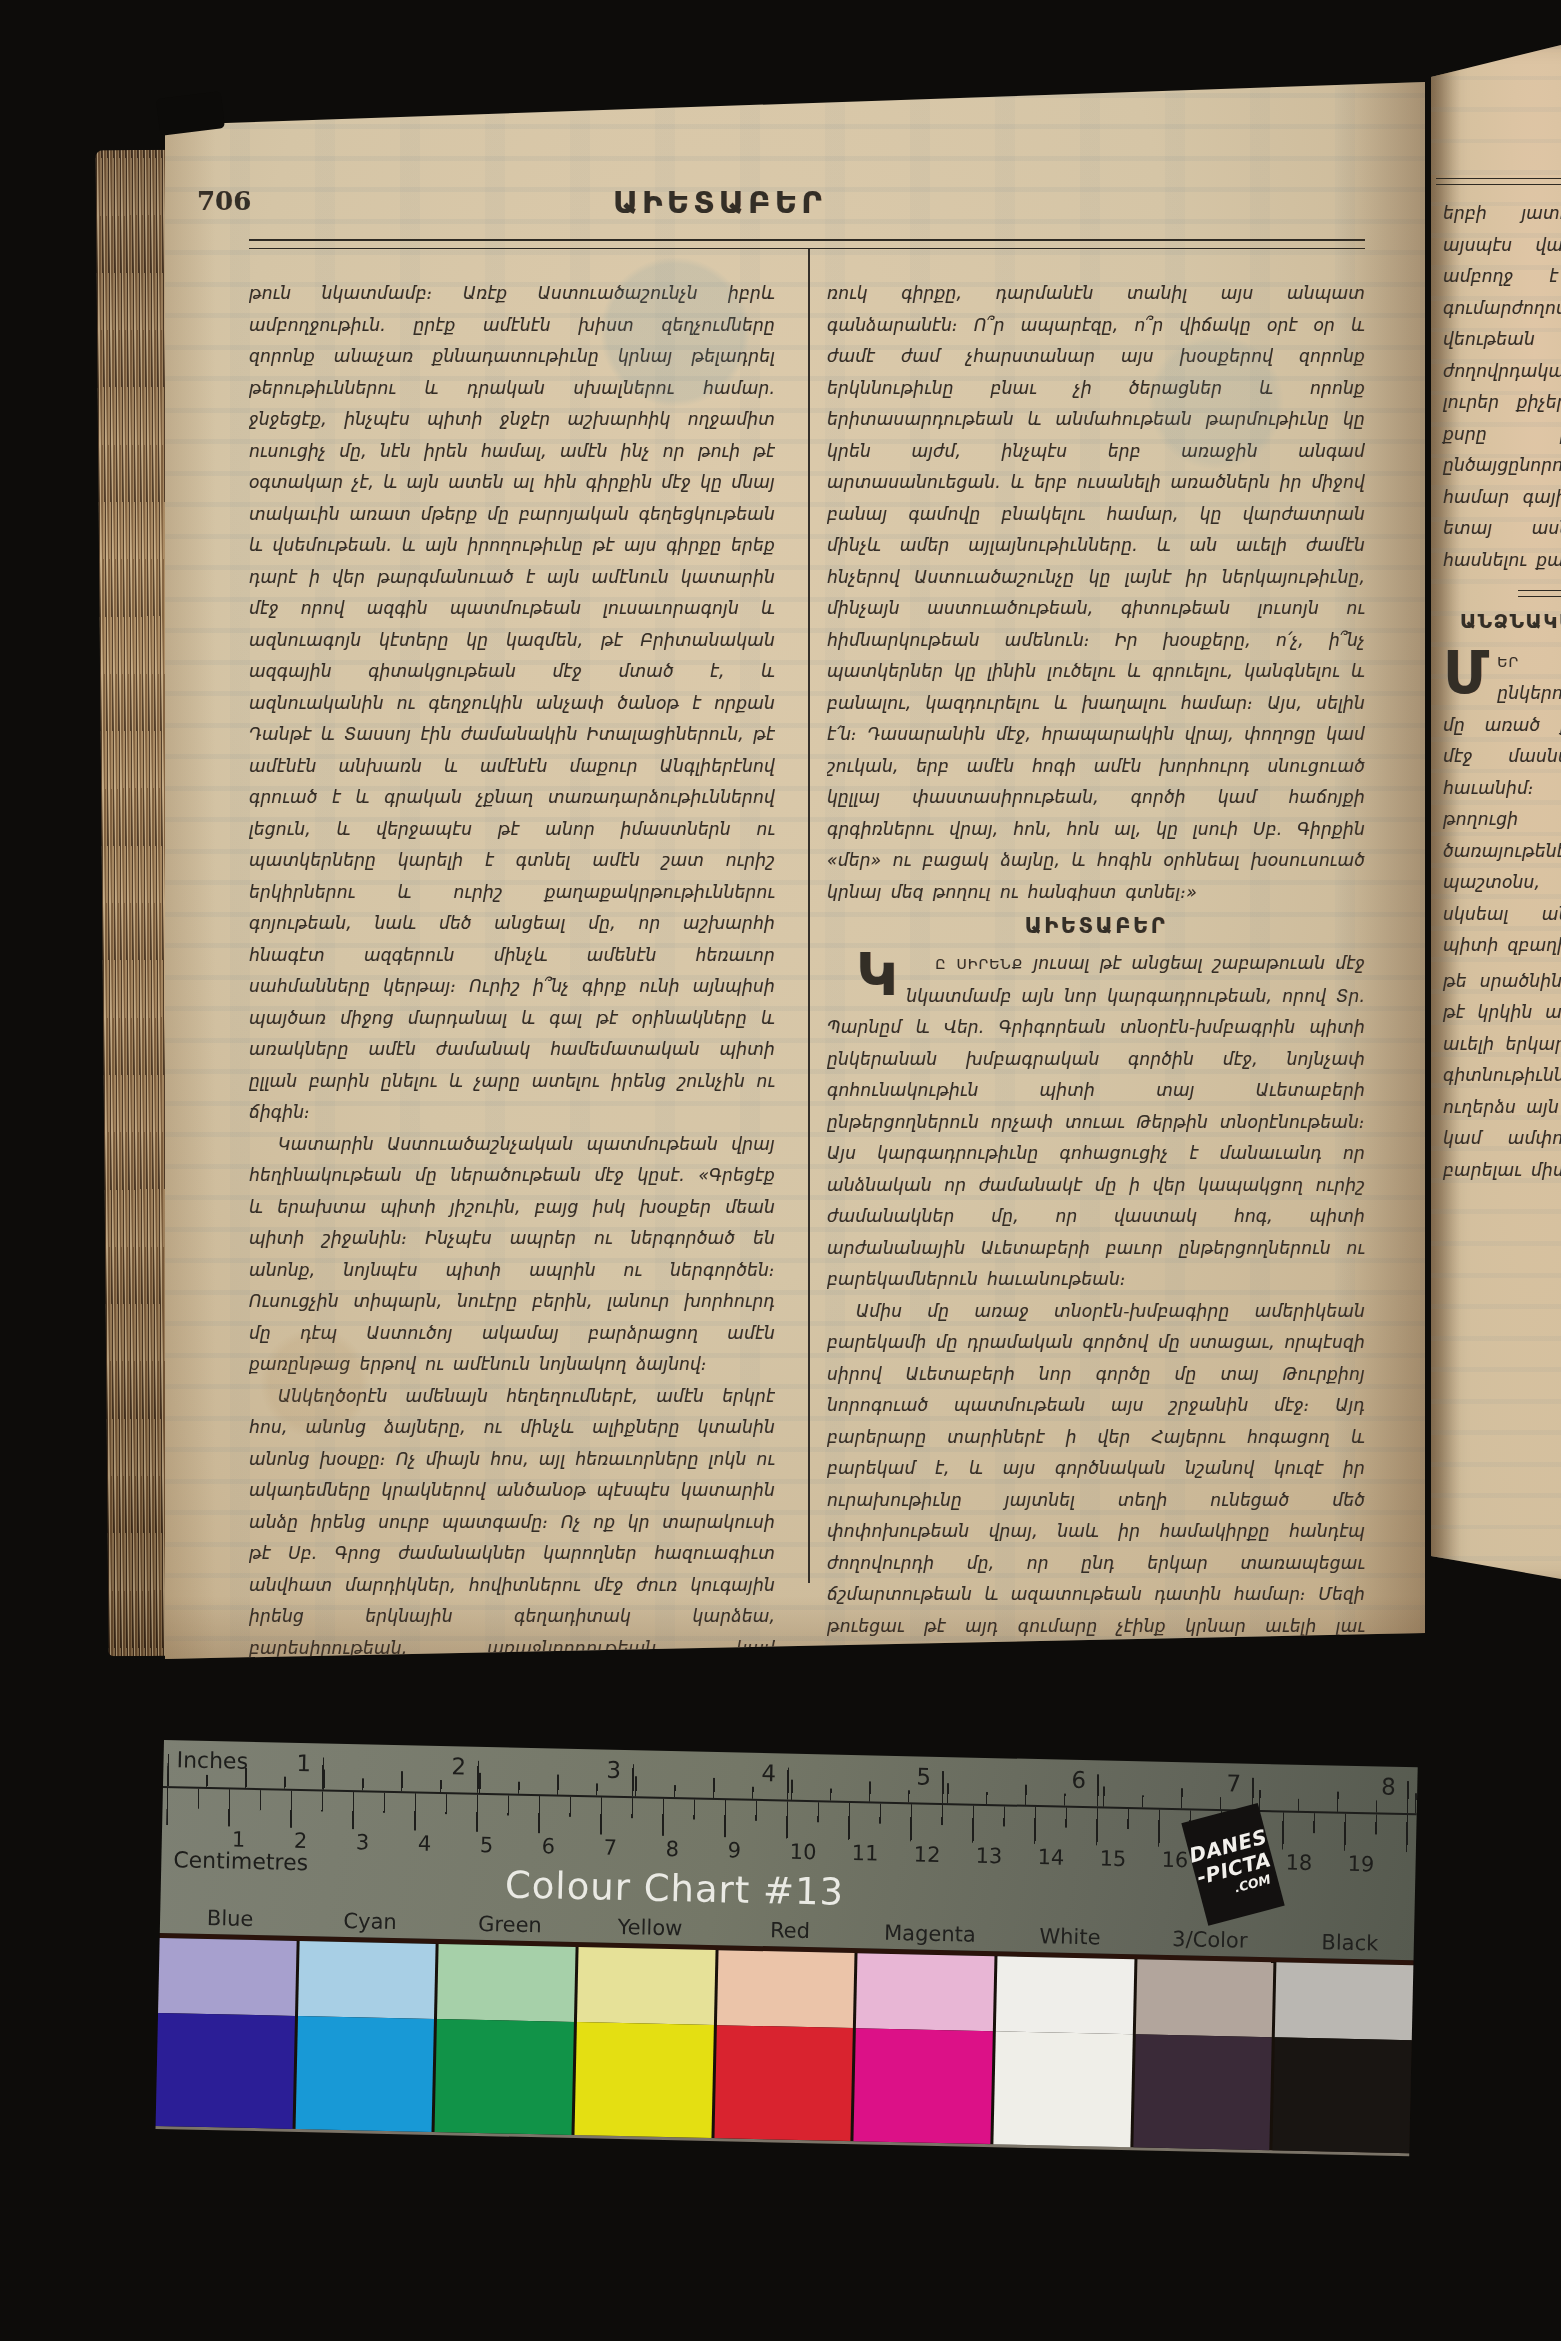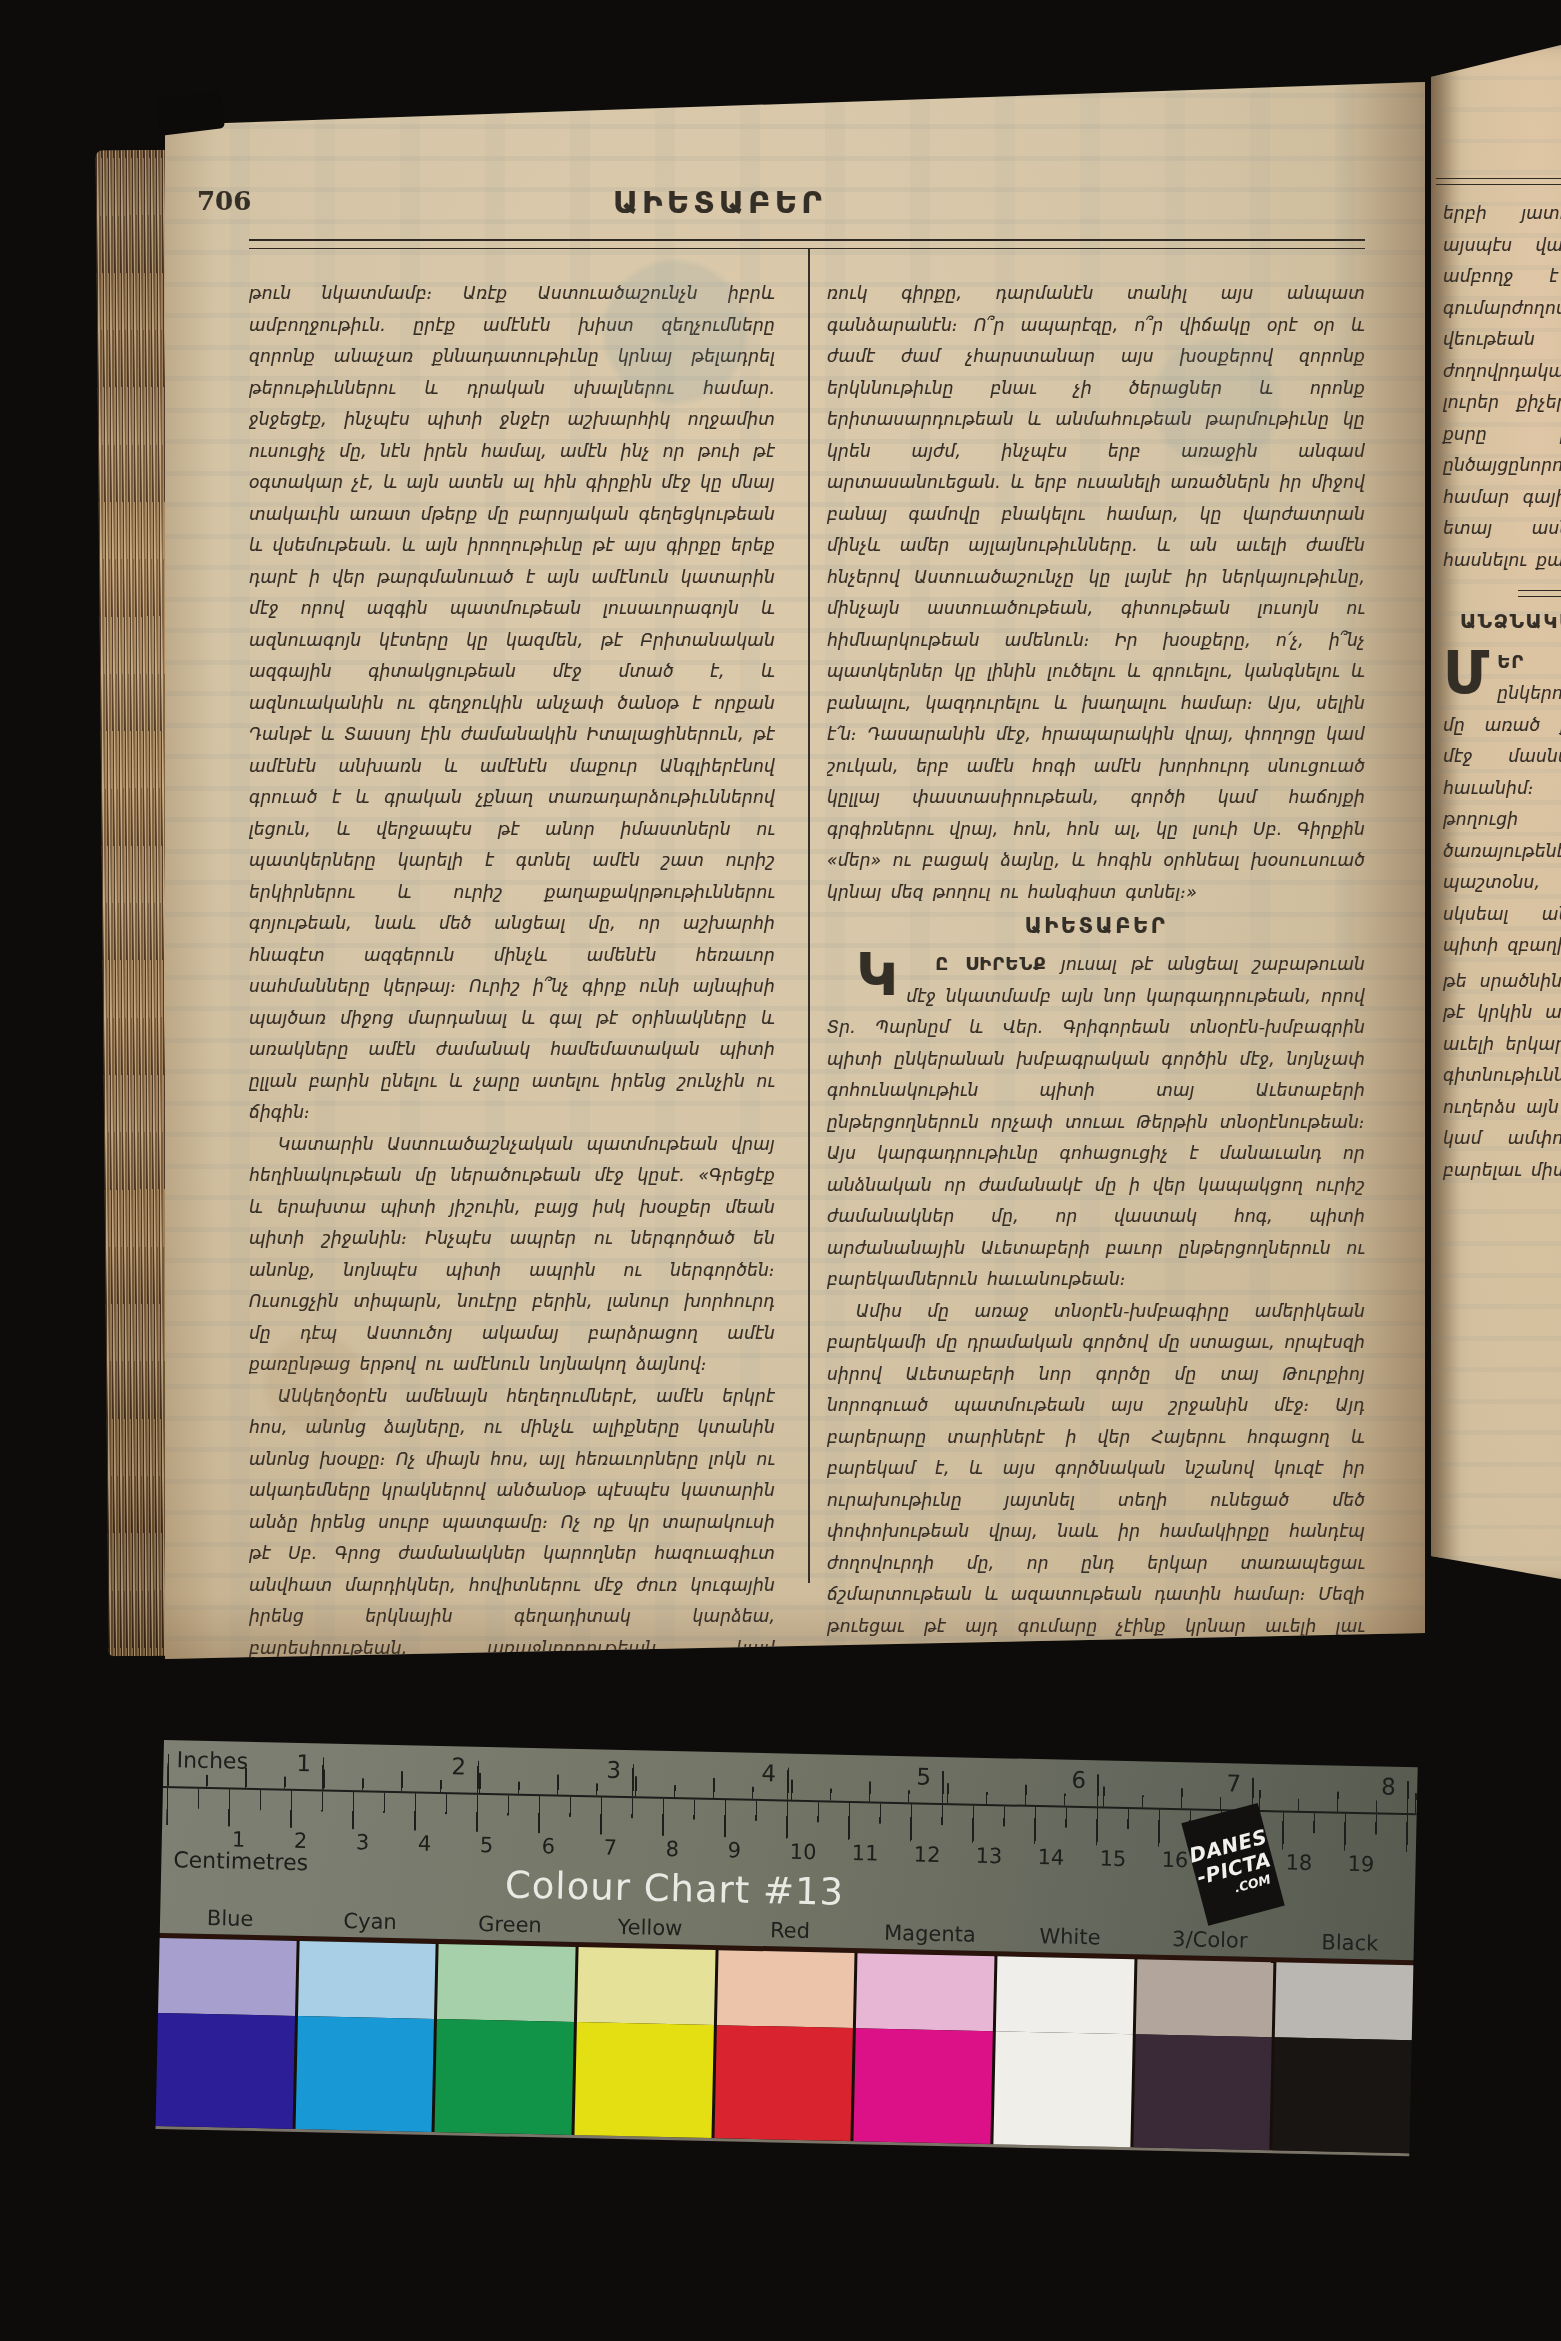--- a/index.html
+++ b/index.html
@@ -52,21 +52,21 @@
   .col p, .col .para{margin:0;font-size:17px;line-height:31.5px;font-style:italic;
     word-spacing:3.5px;letter-spacing:0.2px;text-indent:29px;}
   #left-col .para:first-child{text-indent:0;}
   #rc-top{height:623px;overflow:hidden;}
   #rc-top p{text-indent:0;}
   #rc-heading{margin:13px 0 10px;text-align:center;font-size:21px;font-weight:bold;
     letter-spacing:2.5px;font-style:normal;}
   #rc-rest{height:721px;overflow:hidden;}
   .dropcap{float:left;font-size:59px;line-height:48px;font-weight:bold;font-style:normal;
     margin:3px 8px 0 0;}
-  .lead{font-weight:bold;font-style:normal;font-size:18px;letter-spacing:1px;}
+  .lead{font-weight:normal;font-style:normal;font-size:14px;letter-spacing:1px;}
 
   
   #side-page{position:absolute;left:1431px;top:45px;width:130px;height:1534px;
     background:radial-gradient(ellipse at 80% 20%, #e0c6a6 0%, #d8c2a0 40%, #cfbd9c 100%);
     clip-path:polygon(0 32px, 100% 0, 100% 100%, 0 calc(100% - 23px));
     box-shadow:inset 20px 0 25px -10px rgba(60,40,22,.6);}
   #side-page::before{content:'';position:absolute;inset:0;pointer-events:none;
     background:repeating-linear-gradient(0deg, transparent 0 18px, rgba(108,130,142,.08) 18px 23px, transparent 23px 31.5px),
     linear-gradient(90deg, rgba(110,80,48,.35) 0, transparent 30px);}
   #sp-rule{position:absolute;left:5px;right:0;top:133px;height:5px;

